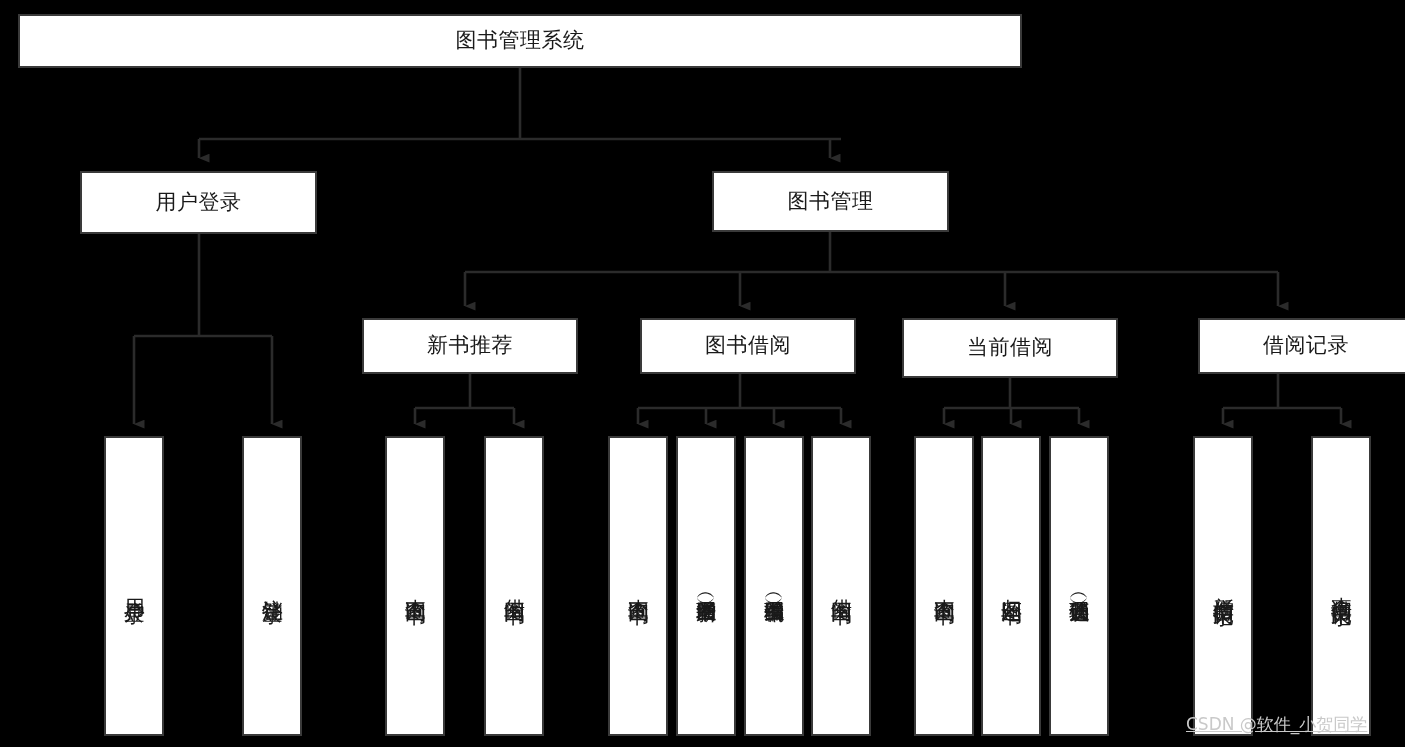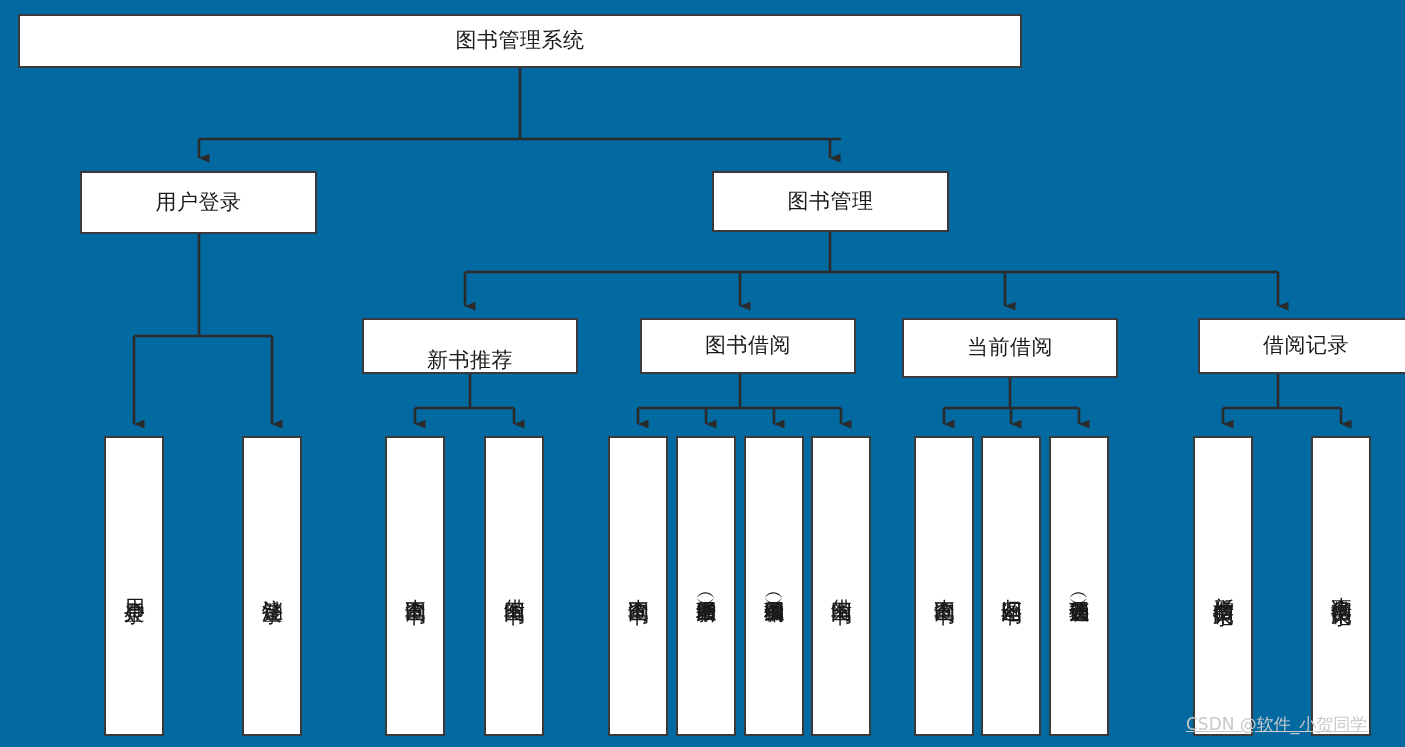--- a/index.html
+++ b/index.html
@@ -10,21 +10,21 @@
   body {
     width: 1405px;
     height: 747px;
     font-family: "DejaVu Sans", "Liberation Sans", sans-serif;
     overflow: hidden;
   }
   #diagram-root {
     position: relative;
     width: 1405px;
     height: 747px;
-    background: #0369a1;
+    background: #000000;
   }
   svg.diagram-canvas {
     position: absolute;
     left: 0;
     top: 0;
     width: 1405px;
     height: 747px;
   }
   
   .node-box {
@@ -129,21 +129,21 @@
   </div>
 
   <div class="node-box" style="left:80px; top:171px; width:237px; height:63px;">
     <span class="node-label-h">用户登录</span>
   </div>
 
   <div class="node-box" style="left:712px; top:171px; width:237px; height:61px;align-items:center;">
     <span class="node-label-h">图书管理</span>
   </div>
 
-  <div class="node-box" style="left:362px; top:318px; width:216px; height:56px;align-items:flex-end;">
+  <div class="node-box" style="left:362px; top:318px; width:216px; height:56px;">
     <span class="node-label-h">新书推荐</span>
   </div>
 
   <div class="node-box" style="left:632px; top:318px; width:216px; height:56px;margin-left:8px;">
     <span class="node-label-h">图书借阅</span>
   </div>
 
   <div class="node-box" style="left:902px; top:318px; width:216px; height:60px;">
     <span class="node-label-h">当前借阅</span>
   </div>

